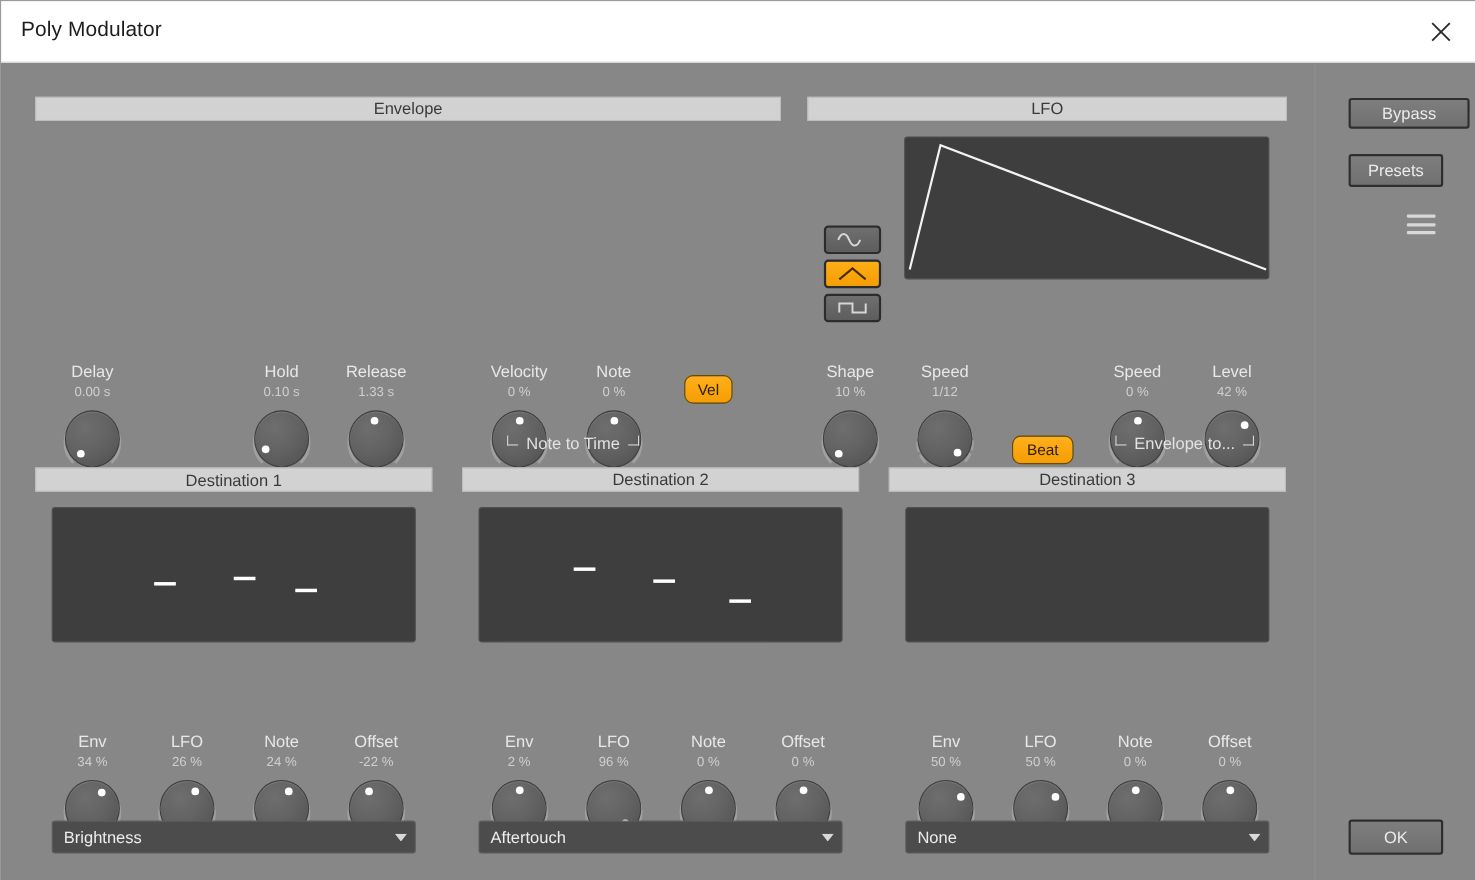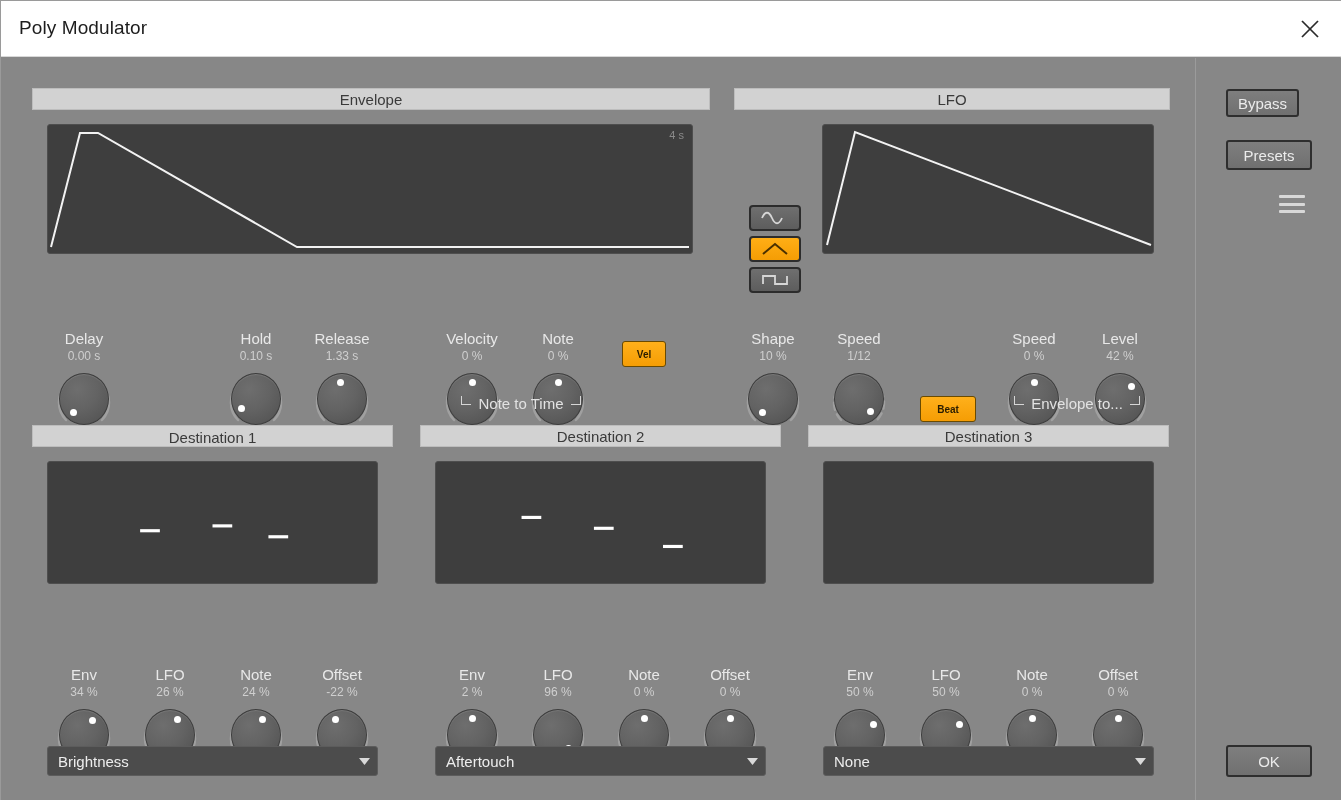--- a/index.html
+++ b/index.html
@@ -145,25 +145,24 @@
   .wavebtn.active {
     background: linear-gradient(#ffae16, #f59d04);
     border-color: #2c2c2c;
   }
 
   
   .orange-btn {
     position: absolute;
     background: linear-gradient(#ffb01b, #f59d04);
     border: 1px solid #6a4a00;
-    border-radius: 3px;
-    display: flex; align-items: center; justify-content: center;
-    font-size: 10px; color: #2a1d00;
+    border-radius: 8px;
+    display: flex; align-items: center; justify-content: center;
+    font-size: 14px; color: #2a1d00;
     cursor: pointer;
-    font-weight: bold;
   }
 
   
   .dropdown {
     position: absolute;
     height: 30px;
     background: #4c4c4c;
     border: 1px solid #5c5c5c;
     border-radius: 3px;
     display: flex; align-items: center;
@@ -215,26 +214,20 @@
     </div>
   </div>
 
   <div class="body-area">
     <div class="vsep"></div>
 
     <div class="sect-head" style="left:31px; top:30px; width:678px;">
       <span>Envelope</span>
     </div>
 
-    <div class="display" style="left:46px; top:66px; width:646px; height:130px;">
-      <svg width="644" height="128" viewBox="0 0 644 128" preserveAspectRatio="none">
-        <polyline points="3,122 32,8 50,8 249,122 641,122" fill="none" stroke="#f2f2f2" stroke-width="2"></polyline>
-      </svg>
-      <div class="secs">4 s</div>
-    </div>
 
     <div class="knob-cell" style="left:44px; top:272px;">
       <div class="knob-label">Delay</div>
       <div class="knob-value">0.00 s</div>
       <div class="knob">
         <svg class="arc" width="62" height="62" viewBox="0 0 62 62">
           <path d="M13,52 A25,25 0 1,1 49,52" fill="none" stroke="#a0a0a0" stroke-width="2.5" stroke-linecap="round"></path>
         </svg>
         <div class="cap"></div>
           <div class="dot" style="left: 17.2691px; top: 41.0768px;"></div>
@@ -562,21 +555,21 @@
     </div>
     <div class="dropdown" style="left:822px; top:688px; width:331px;">
       <span class="dd-text">None</span>
       <span class="dd-arrow">
         <svg width="11" height="7" viewBox="0 0 11 7">
             <polygon points="0,0 11,0 5.5,7" fill="#d9d9d9"></polygon>
           </svg>
       </span>
     </div>
 
-    <div class="gray-btn" style="left:1225px; top:31px; width:73px; height:28px;">
+    <div class="gray-btn" style="left:1225px; top:31px; width:110px; height:28px;">
       <span>Bypass</span>
     </div>
     <div class="gray-btn" style="left:1225px; top:82px; width:86px; height:30px;">
       <span>Presets</span>
     </div>
     <div class="hamburger" style="left:1278px; top:137px;">
       <i></i>
         <i></i>
         <i></i>
     </div>

